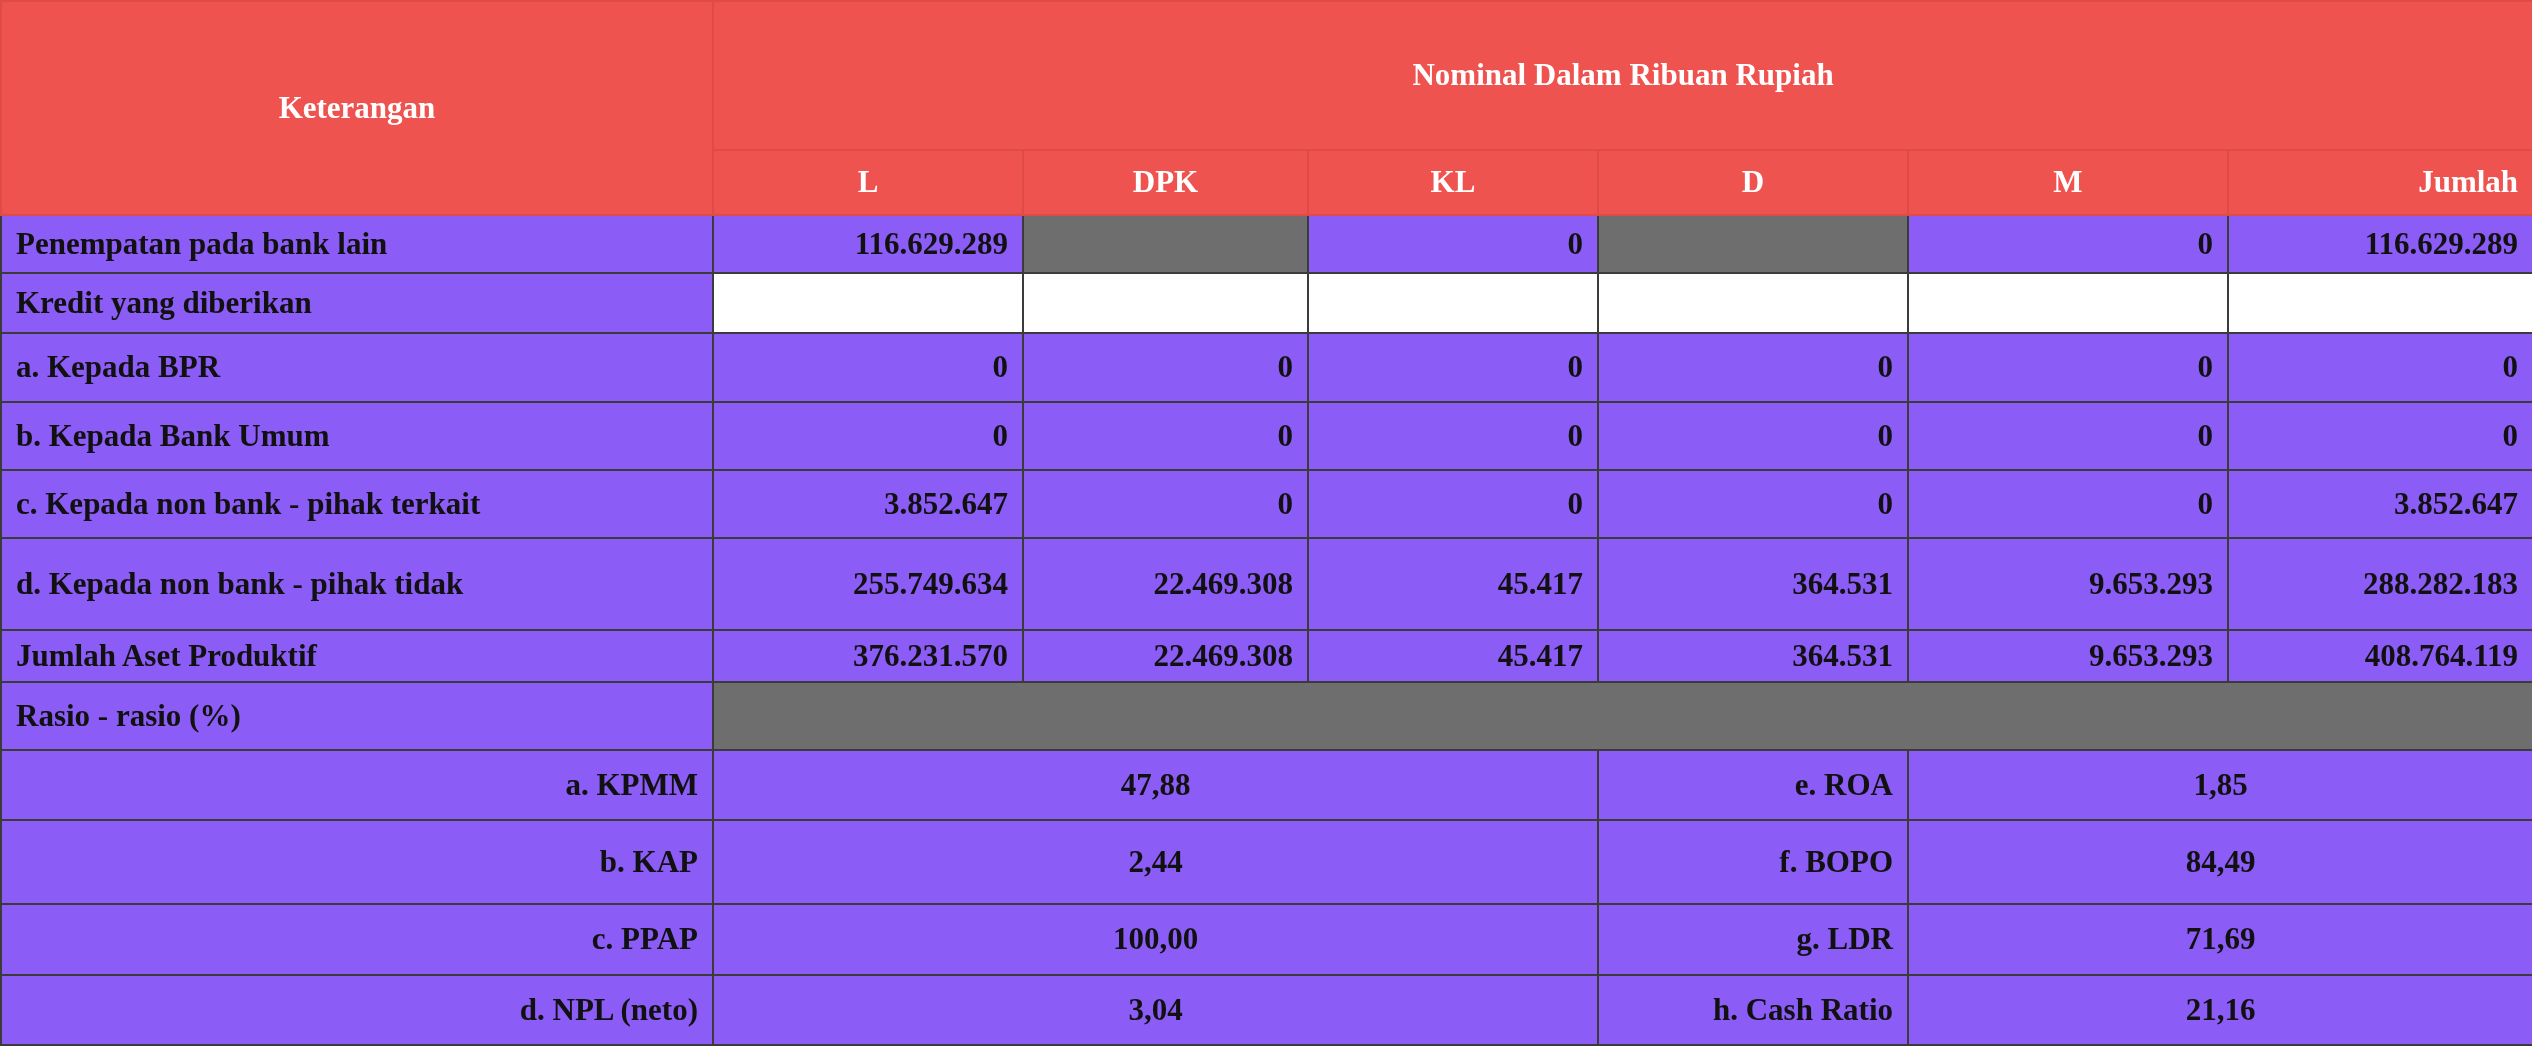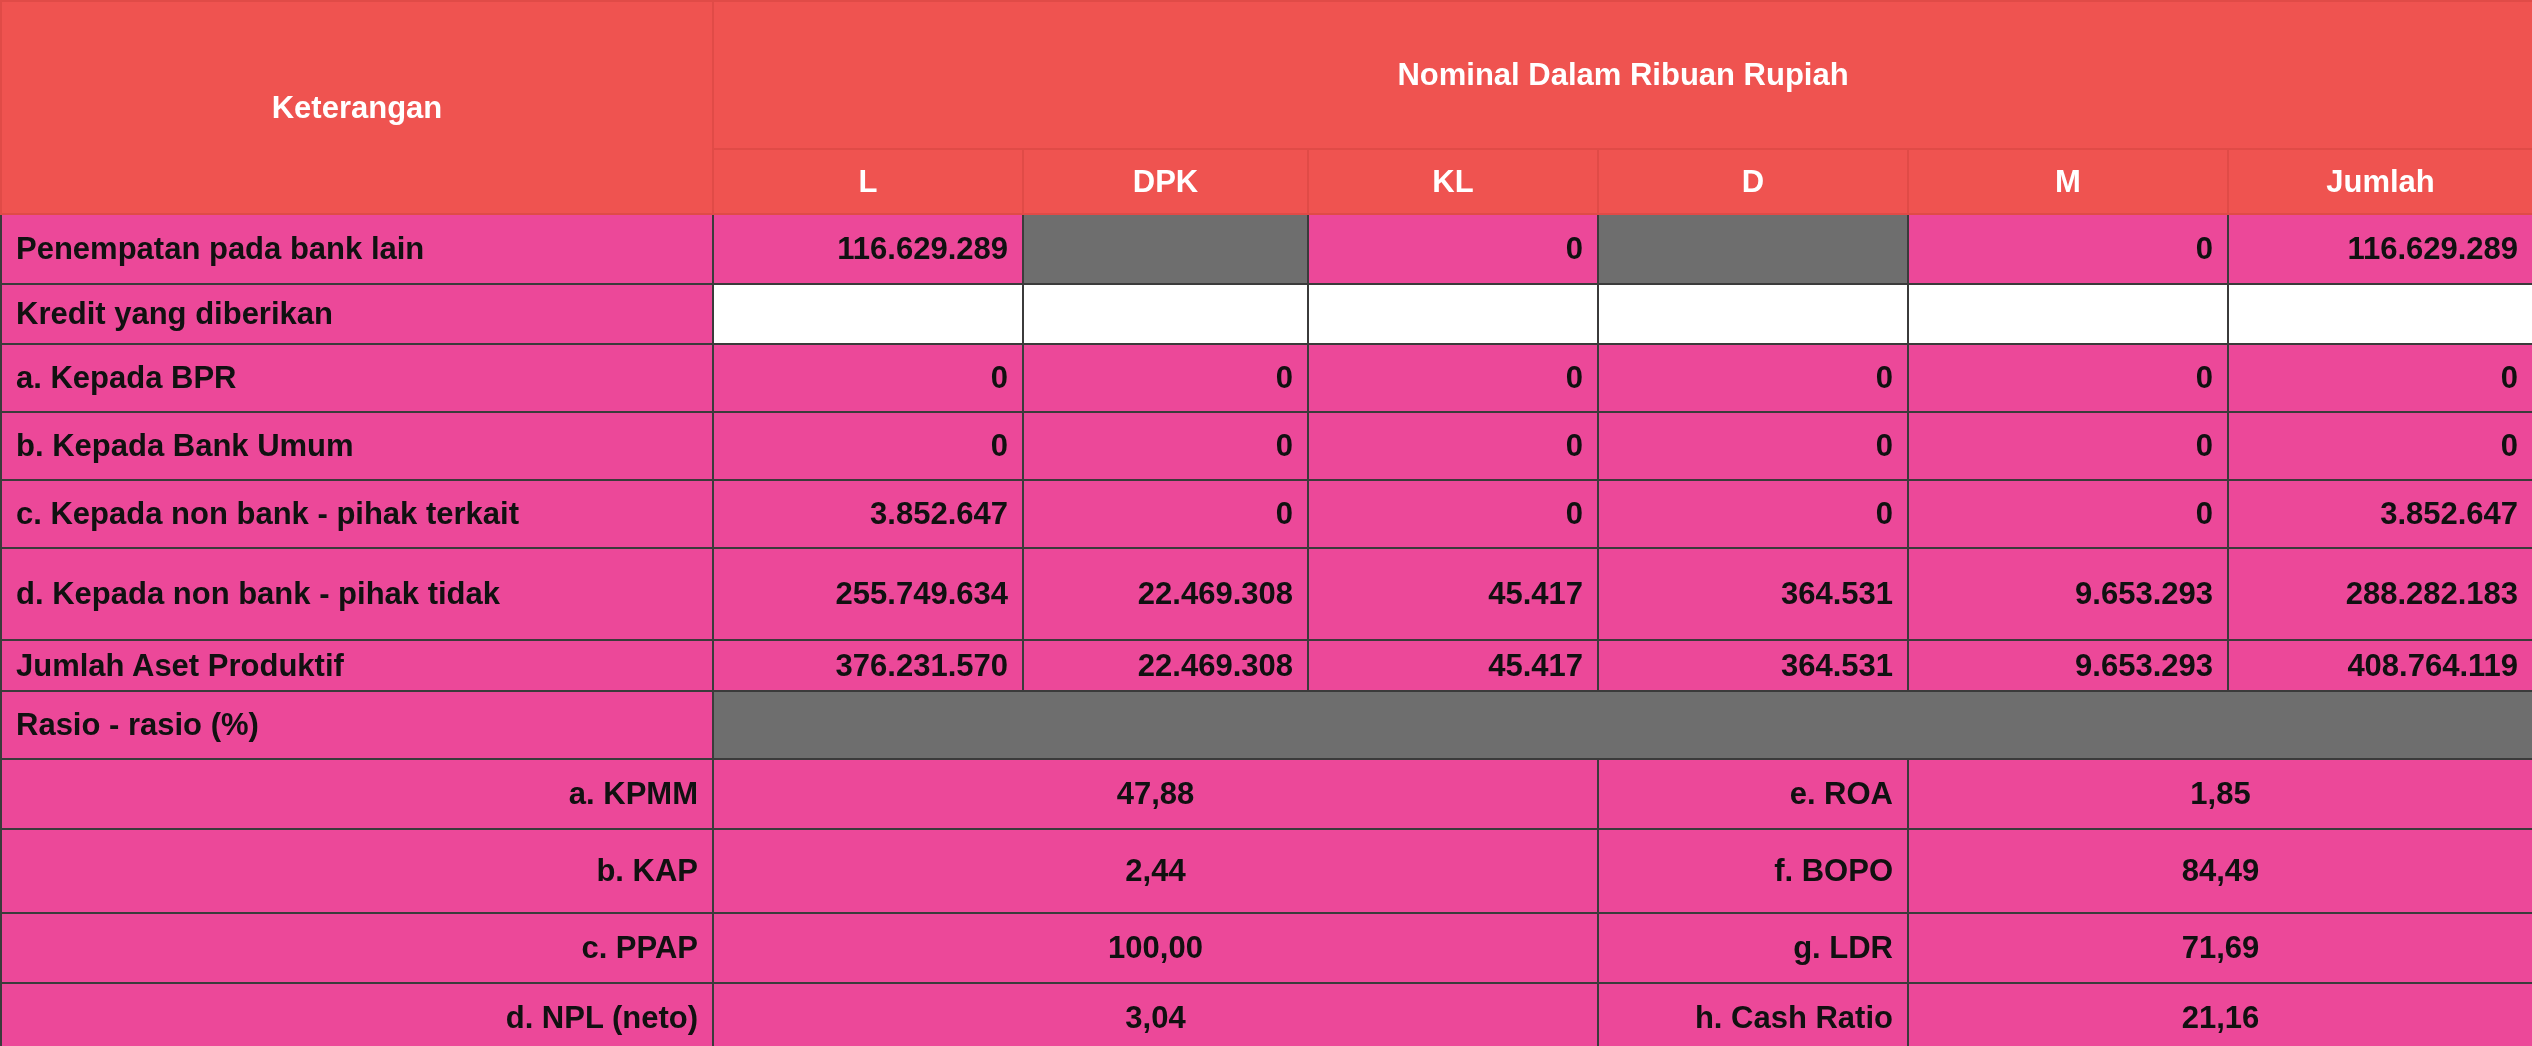--- a/index.html
+++ b/index.html
@@ -9,21 +9,22 @@
   }
   body {
     font-family: "Liberation Sans", sans-serif;
     -webkit-font-smoothing: antialiased;
   }
   #sheet {
     width: 2532px;
     height: 1046px;
     position: relative;
     overflow: hidden;
-    background: #ec4899;
+    background: #8b5cf6;
+    font-family: Liberation Serif, serif;
   }
   table.fin {
     border-collapse: collapse;
     table-layout: fixed;
     width: 2532px;
     height: 1046px;
   }
   table.fin td, table.fin th {
     border: 2px solid #3b3b3b;
     padding: 0 14px;
@@ -91,24 +92,24 @@
         <td class="hdr-red hdr-keterangan" rowspan="2">Keterangan</td>
         <td class="hdr-red hdr-red-title" colspan="6">Nominal Dalam Ribuan Rupiah</td>
       </tr>
 
       <tr style="height:65px">
         <td class="hdr-red">L</td>
         <td class="hdr-red">DPK</td>
         <td class="hdr-red">KL</td>
         <td class="hdr-red">D</td>
         <td class="hdr-red">M</td>
-        <td class="hdr-red col-label" style="text-align:center">Jumlah</td>
-      </tr>
-
-      <tr style="height:70px">
+        <td class="hdr-red col-label" style="text-align:right">Jumlah</td>
+      </tr>
+
+      <tr style="height:58px">
         <td class="col-label">Penempatan pada bank lain</td>
         <td class="num">116.629.289</td>
         <td class="num shaded"></td>
         <td class="num">0</td>
         <td class="num shaded"></td>
         <td class="num">0</td>
         <td class="num">116.629.289</td>
       </tr>
 
       <tr style="height:60px">

